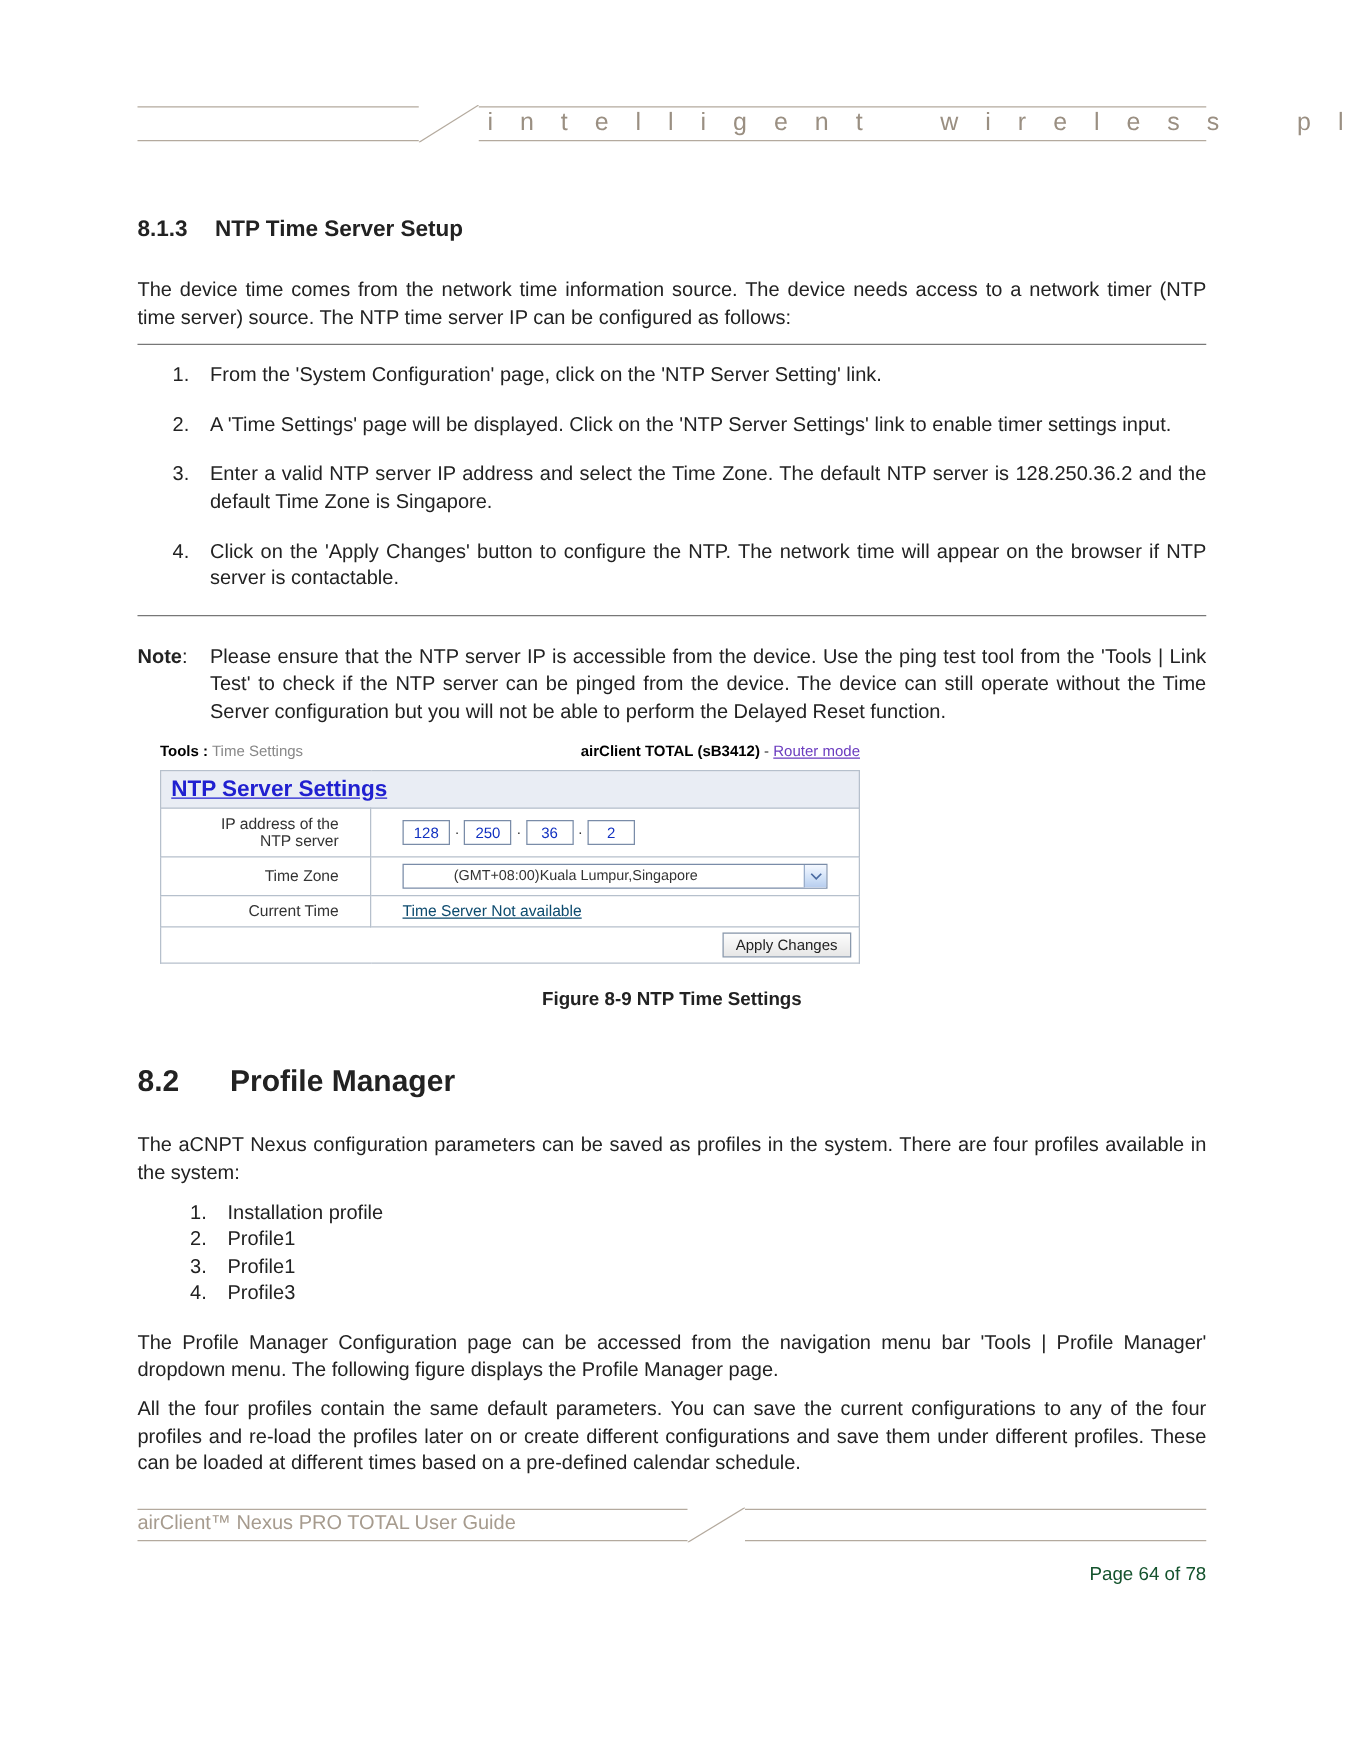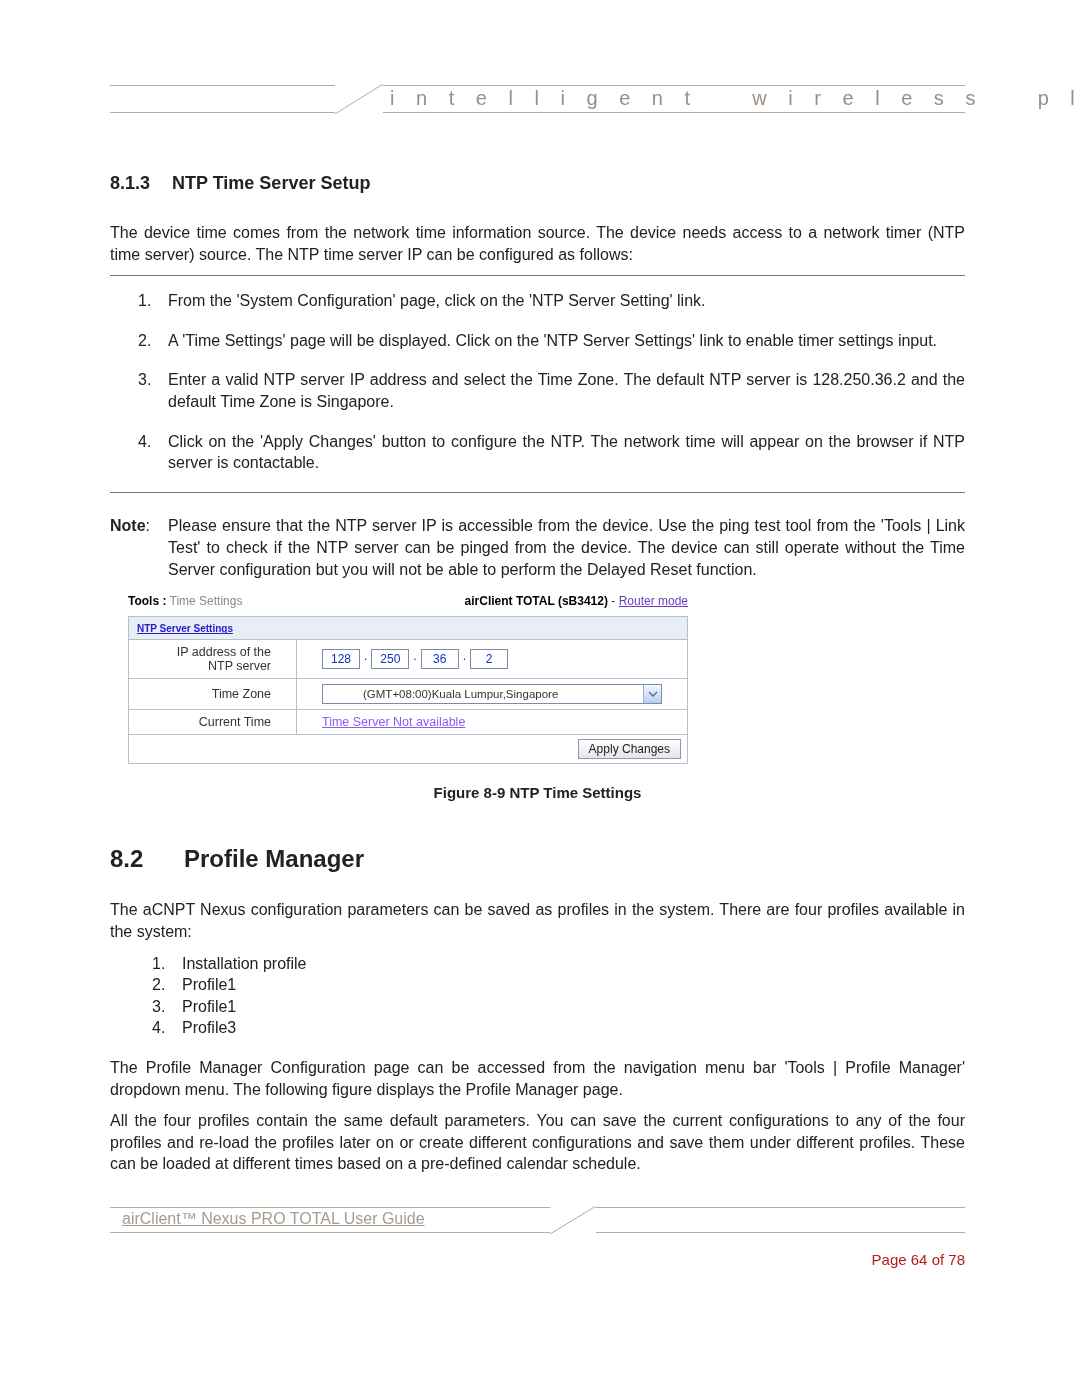--- a/index.html
+++ b/index.html
@@ -136,21 +136,21 @@
     vertical-align: middle;
   }
   .ui-table tr.head td {
     background: #e9edf4;
     padding: 4px 8px;
   }
   .ui-table tr.head a {
     color: #2020d0;
     font-weight: bold;
     text-decoration: underline;
-    font-size: 10px;
+    font-size: 18px;
   }
   .ui-table td.lbl {
     width: 200px;
     text-align: right;
     color: #333;
     font-size: 12.5px;
     background:#fff;
   }
   .ip-group { display: flex; align-items: flex-start; gap: 4px; }
   .ip-oct {
@@ -176,21 +176,21 @@
     position: relative;
   }
   .tz-select span { padding-left: 4px; flex:1; white-space: nowrap; overflow:hidden;margin-left:36px; }
   .tz-select .dd {
     width: 18px; height: 100%;
     background: linear-gradient(#f4f8ff,#cfe0f7 60%,#b7cdee);
     border-left: 1px solid #9aaecb;
     display:flex;align-items:center;justify-content:center;
   }
   .tz-select .dd svg { width:10px;height:10px; }
-  .ct-link { color:#8b5cf6; text-decoration: underline; font-size:12.5px; }
+  .ct-link { color:#0c4a6e; text-decoration: underline; font-size:12.5px; }
   .apply-row td { text-align: right; padding: 4px 6px; }
   .apply-btn {
     display:inline-block;
     border:1px solid #8a99ad;
     background: linear-gradient(#fdfdfd,#e6e6e6);
     padding: 2px 10px;
     font-size: 12px;
     font-family: Verdana, Arial, sans-serif;
     color:#222;
   }
@@ -247,31 +247,30 @@
   }
   .ftr-diag {
     position:absolute;
     left: 440px;
     top:-1px;
     width:46px;height:28px;
     background:#fff;
   }
   .ftr-left {
     position:absolute;
-    left:12px; top:3px;
+    left:0; top:3px;
     font-family: "Trebuchet MS", Arial, sans-serif;
     color:#a69b8e;
     font-size:16px;
-    text-decoration:underline;
   }
   .ftr-right {
     position:absolute;
     right:0; top:44px;
     font-family: "Trebuchet MS", Arial, sans-serif;
-    color:#b91c1c;
+    color:#14532d;
     font-size:15px;
   }
 </style>
 </head>
 <body>
 
 <div class="page">
 
   <div class="hdr">
     <div class="hdr-line-top"></div>

